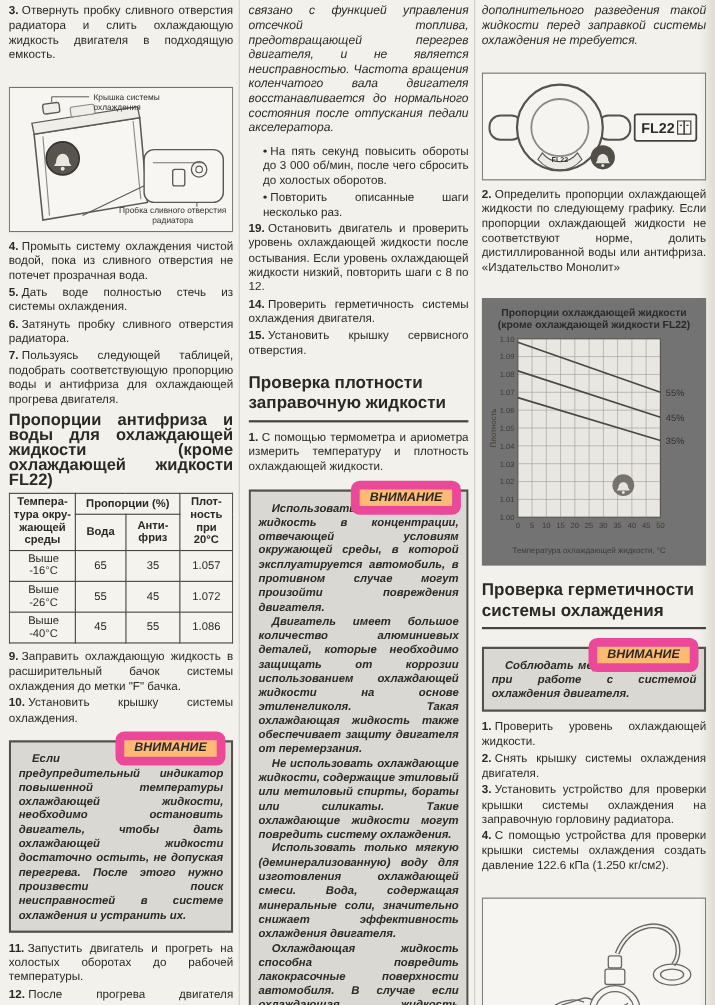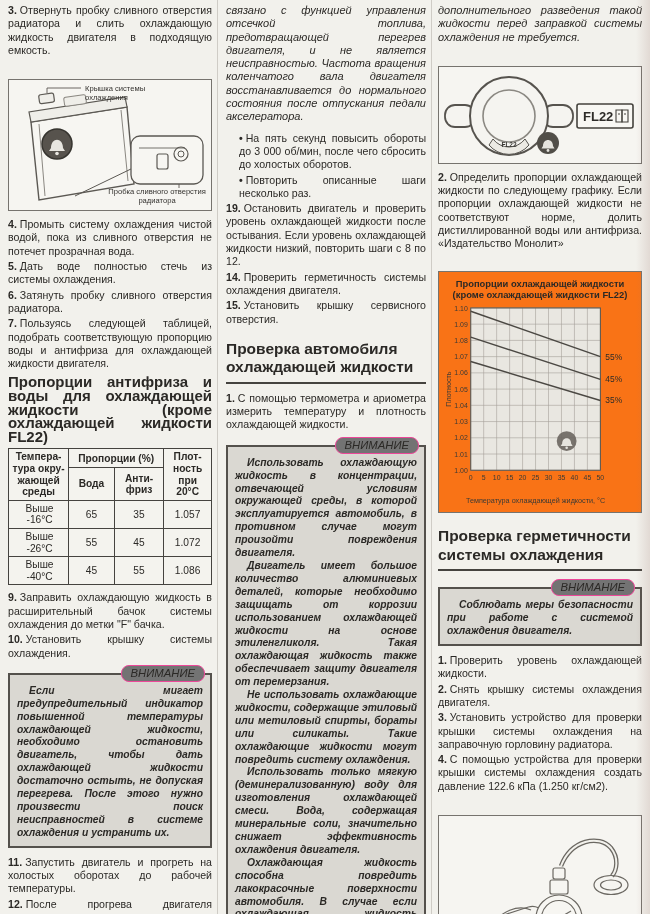--- a/index.html
+++ b/index.html
@@ -51,29 +51,29 @@
   }
   table.proportions th{font-weight:bold;margin-left:28px;}
   table.proportions td:first-child{text-align:center;padding-left:4px;}
 
   .warning{
     position:relative;border:2px solid #54514c;background:#dad8d2;
     padding:10px 7px 6px;margin:13px 0 8px;
   }
   .warning-tab{
     position:absolute;top:-10px;right:5px;
-    border:1px solid #ec4899;background:#737373;border-radius:8px;
-    padding:0 9px;font-weight:normal;font-style:italic;font-size:11.3px;line-height:15px;
+    border:8px solid #ec4899;background:#fdba74;border-radius:8px;
+    padding:0 9px;font-weight:bold;font-style:italic;font-size:11.3px;line-height:15px;
   }
   .warning p{
     margin:0;font-weight:bold;font-style:italic;
     font-size:10.3px;line-height:12.9px;text-align:justify;text-indent:12px;
   }
 
-  .chart-fig{border:1px solid #76736e;background:#f97316;padding:6px 5px 2px;margin:20px 0 8px;}
+  .chart-fig{border:1px solid #76736e;background:#737373;padding:6px 5px 2px;margin:20px 0 8px;}
   .chart-title{font-weight:bold;font-size:9.4px;line-height:11.4px;text-align:center;margin:0 4px 2px;}
 </style>
 </head>
 <body>
 
 <div class="page">
   <div class="vline" style="left:217px"></div>
   <div class="vline" style="left:431px"></div>
 
   <div class="col col-left">
@@ -109,21 +109,21 @@
         <line x1="170" y1="104" x2="170" y2="108" stroke="#5b5853" stroke-width="0.9"></line>
       </svg>
       <div class="fig-label" style="left:76px;top:5px;width:86px">Крышка системы охлаждения</div>
       <div class="fig-label" style="left:98px;top:108px;width:100px;text-align:center">Пробка сливного отверстия радиатора</div>
     </div>
 
     <div>
         <div class="step"><span class="num">4.</span><span>Промыть систему охлаждения чистой водой, пока из сливного отверстия не потечет прозрачная вода.</span></div>
         <div class="step"><span class="num">5.</span><span>Дать воде полностью стечь из системы охлаждения.</span></div>
         <div class="step"><span class="num">6.</span><span>Затянуть пробку сливного отверстия радиатора.</span></div>
-        <div class="step"><span class="num">7.</span><span>Пользуясь следующей таблицей, подобрать соответствующую пропорцию воды и антифриза для охлаждающей жидкости двигателя.</span></div>
+        <div class="step"><span class="num">7.</span><span>Пользуясь следующей таблицей, подобрать соответствующую пропорцию воды и антифриза для охлаждающей прогрева двигателя.</span></div>
       </div>
 
     <div class="tbl-title">Пропорции антифриза и воды для охлаждающей жидкости (кроме охлаждающей жидкости FL22)</div>
 
     <table class="proportions">
       <thead>
         <tr>
           <th rowspan="2" style="width:56px">Темпера-тура окру-жающей среды</th>
           <th colspan="2">Пропорции (%)</th>
           <th rowspan="2" style="width:44px">Плот-ность при 20°С</th>
@@ -178,21 +178,21 @@
     <p class="cont">связано с функцией управления отсечкой топлива, предотвращающей перегрев двигателя, и не является неисправностью. Частота вращения коленчатого вала двигателя восстанавливается до нормального состояния после отпускания педали акселератора.</p>
 
     <div>
         <div class="step bullet"><span class="num">•</span><span>На пять секунд повысить обороты до 3 000 об/мин, после чего сбросить до холостых оборотов.</span></div>
         <div class="step bullet"><span class="num">•</span><span>Повторить описанные шаги несколько раз.</span></div>
         <div class="step"><span class="num">19.</span><span>Остановить двигатель и проверить уровень охлаждающей жидкости после остывания. Если уровень охлаждающей жидкости низкий, повторить шаги с 8 по 12.</span></div>
         <div class="step"><span class="num">14.</span><span>Проверить герметичность системы охлаждения двигателя.</span></div>
         <div class="step"><span class="num">15.</span><span>Установить крышку сервисного отверстия.</span></div>
       </div>
 
-    <div class="heading">Проверка автомобиля охлаждающей жидкости</div>
+    <div class="heading">Проверка плотности заправочную жидкости</div>
 
     <div>
         <div class="step"><span class="num">1.</span><span>С помощью термометра и ариометра измерить температуру и плотность охлаждающей жидкости.</span></div>
       </div>
 
     <div class="warning">
       <div class="warning-tab">ВНИМАНИЕ</div>
       <div>
           <p>Использовать охлаждающую жидкость в концентрации, отвечающей условиям окружающей среды, в которой эксплуатируется автомобиль, в противном случае могут произойти повреждения двигателя.</p>
           <p>Двигатель имеет большое количество алюминиевых деталей, которые необходимо защищать от коррозии использованием охлаждающей жидкости на основе этиленгликоля. Такая охлаждающая жидкость также обеспечивает защиту двигателя от перемерзания.</p>

